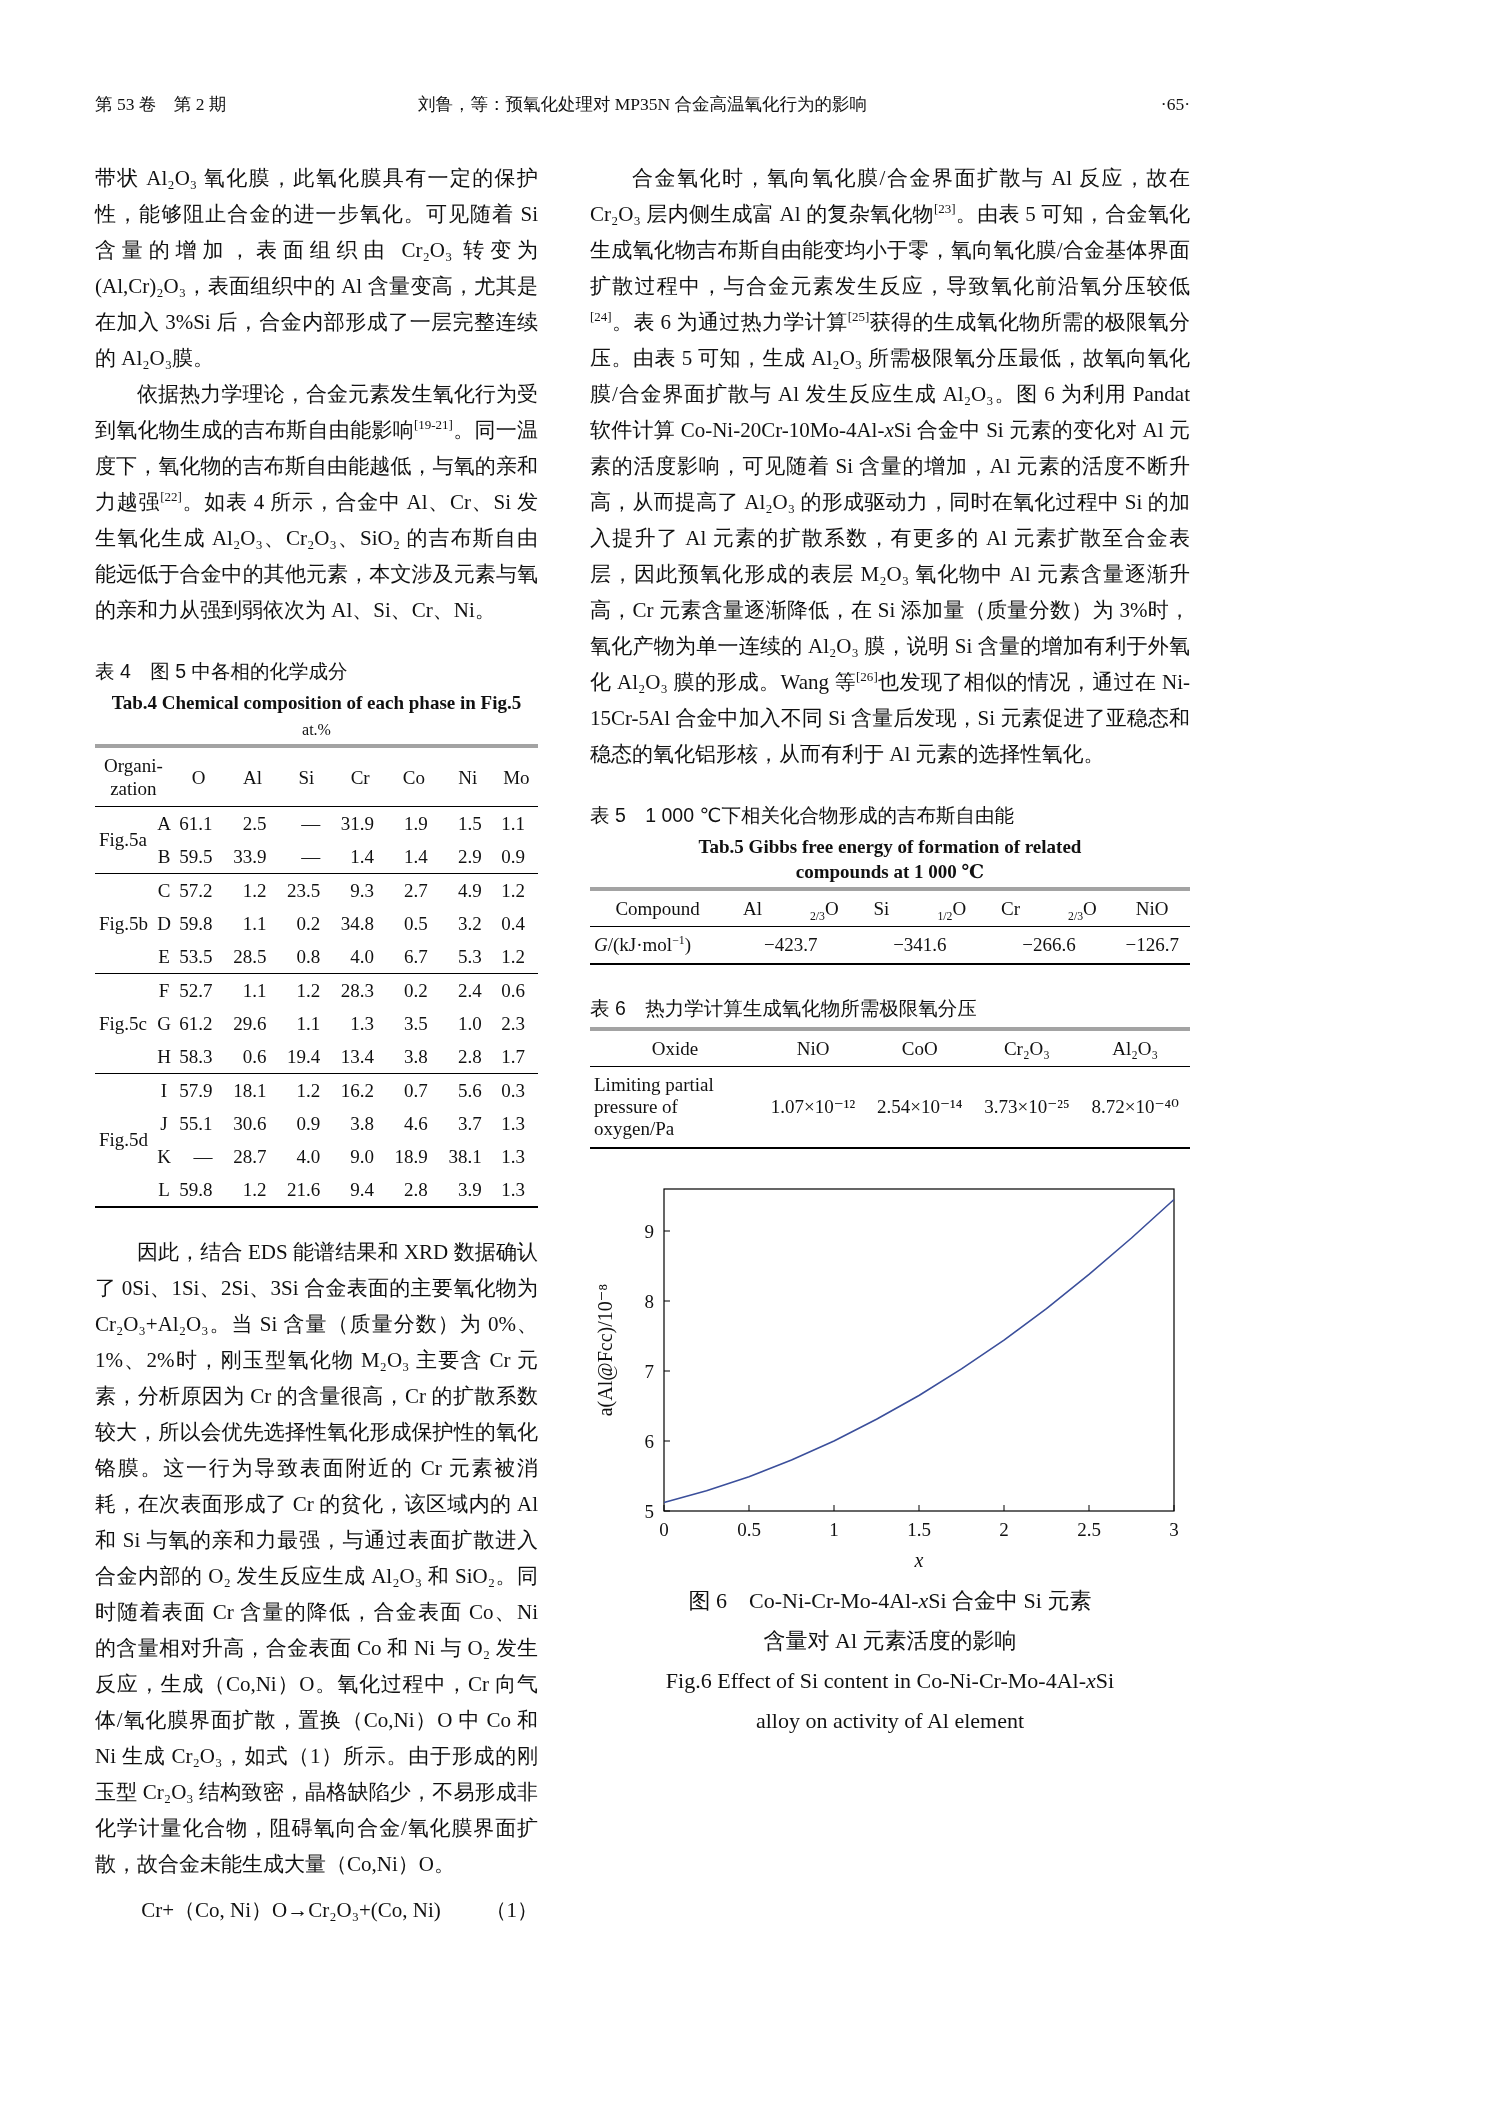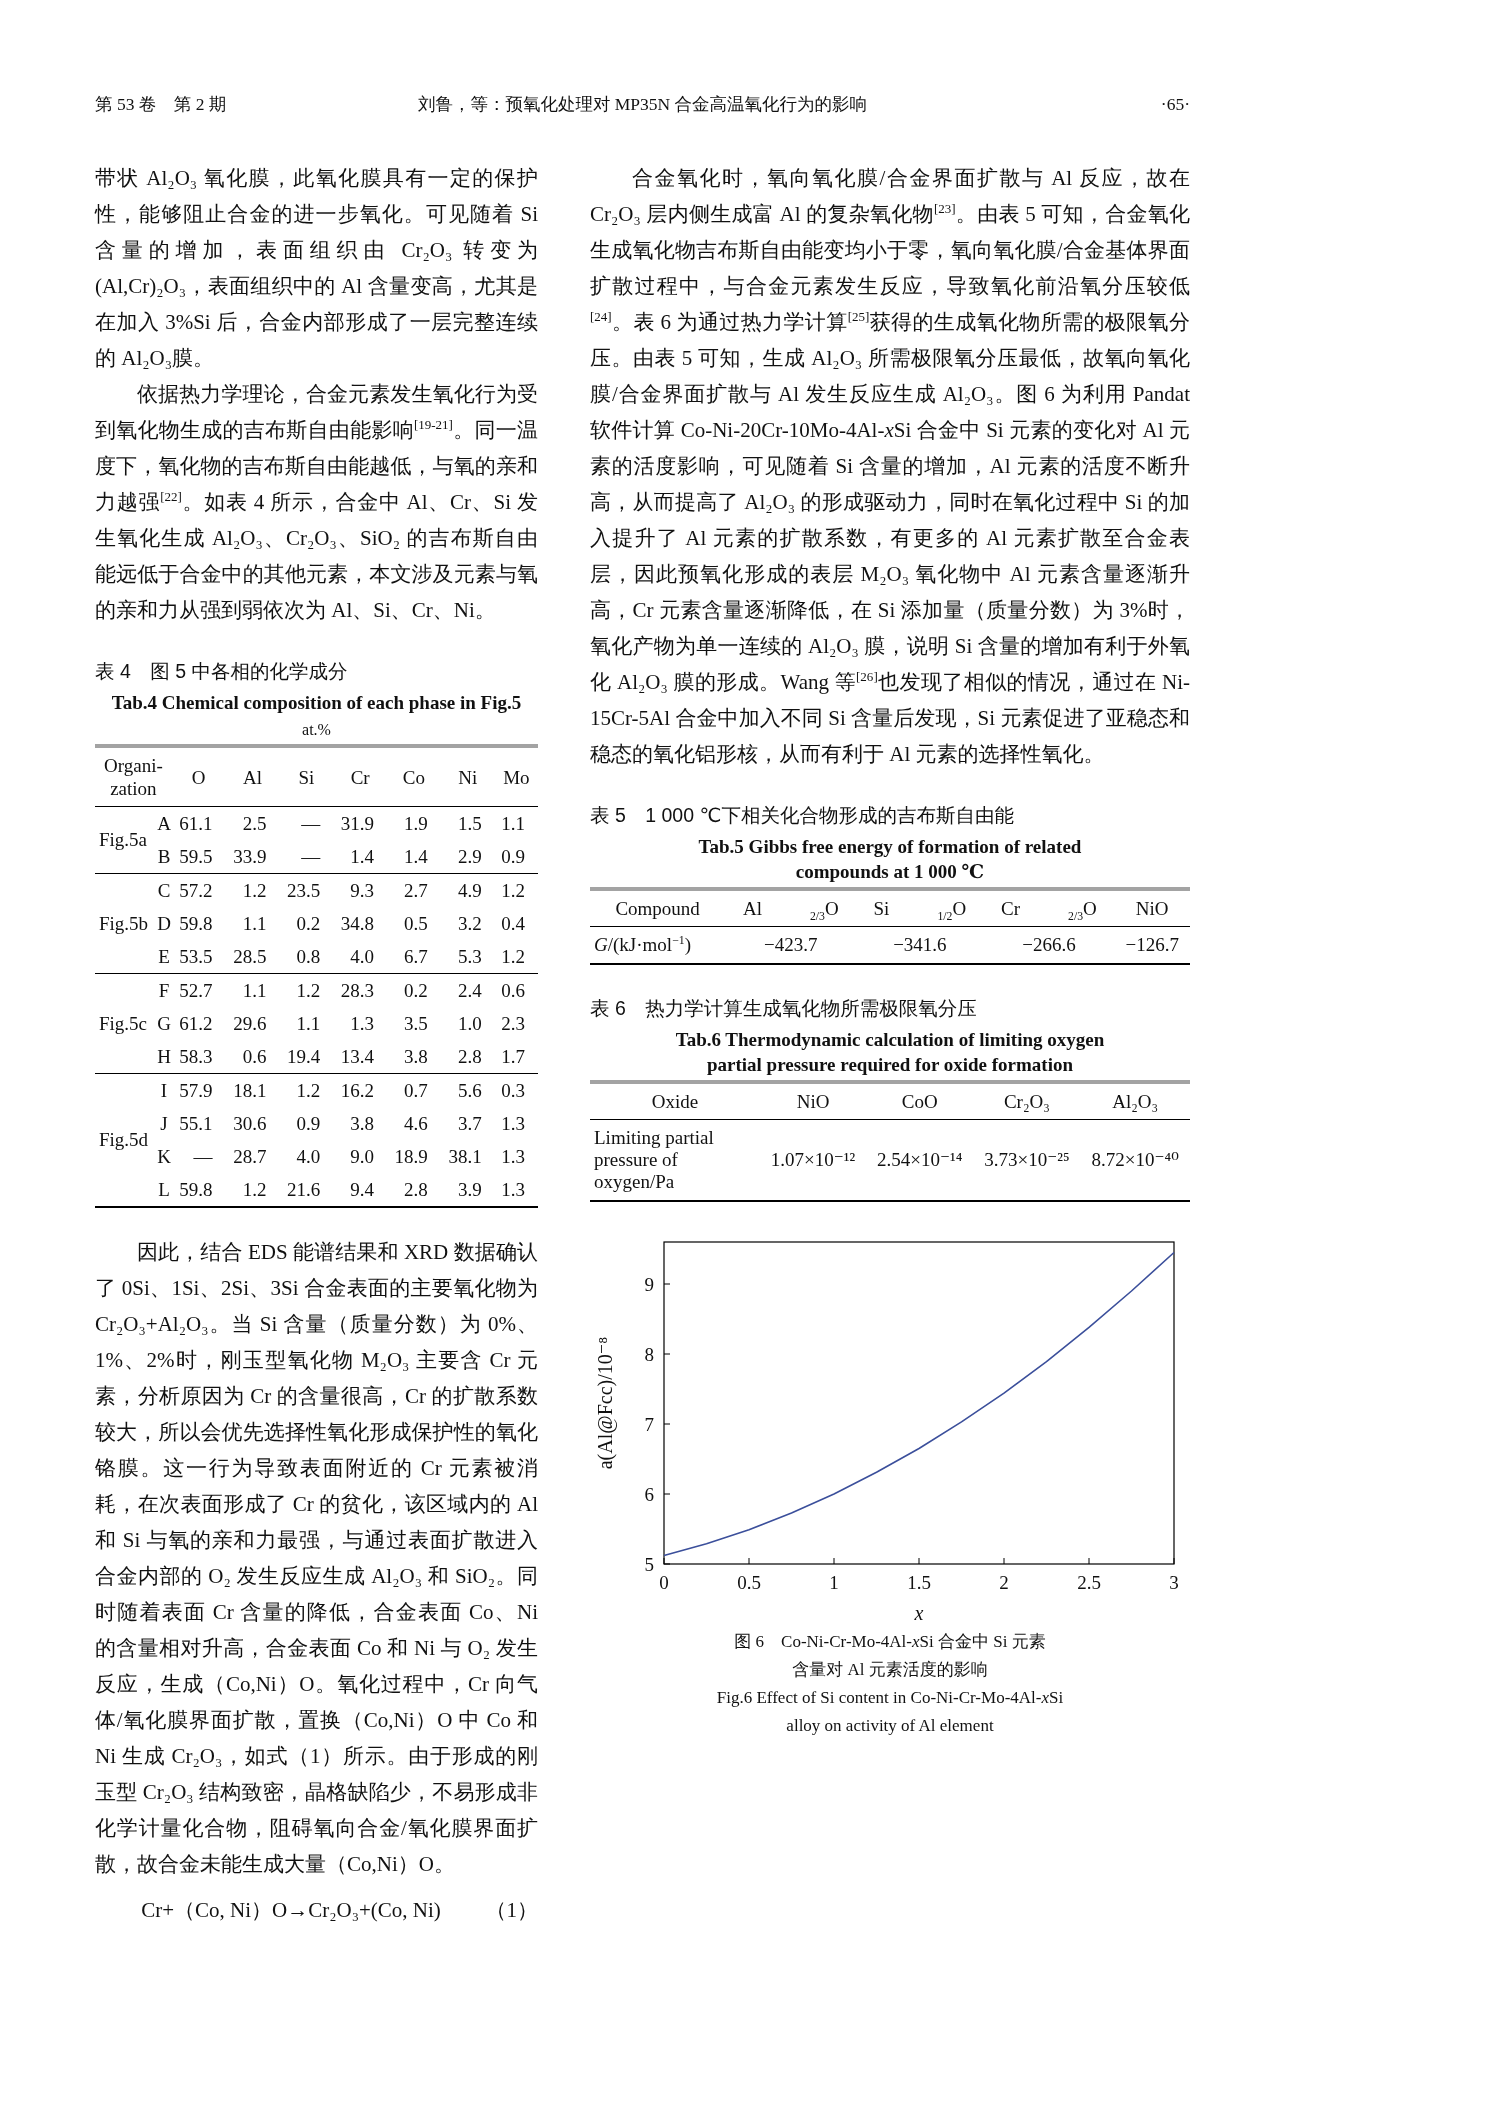--- a/index.html
+++ b/index.html
@@ -39,21 +39,21 @@
   .tbl5 td.row-label, .tbl6 td.row-label { text-align:left; padding-left:4px; }
   .tbl6 td.row-label { width:170px; }
 
   .equation { display:flex; align-items:baseline; font-size:21px; margin-top:14px; }
   .eq-body { margin-left:2.2em; }
   .eq-num { margin-left:auto; }
 
   figure { margin-top:12px; }
   figure svg { display:block; margin:0 auto; }
   svg text { font-family:"Liberation Serif","DejaVu Serif",serif; fill:#111; }
-  figcaption { text-align:center; font-size:17px; line-height:28px; }
+  figcaption { text-align:center; font-size:22px; line-height:40px; margin-top:6px; }
 </style>
 </head>
 <body>
 
 <div class="page">
 
   <header class="hdr">
     <span class="h-left">第 53 卷　第 2 期</span>
     <span class="h-center">刘鲁，等：预氧化处理对 MP35N 合金高温氧化行为的影响</span>
     <span class="h-right">·65·</span>
@@ -242,21 +242,20 @@
                 <td>−341.6</td>
                 <td>−266.6</td>
                 <td>−126.7</td>
               </tr>
             </tbody>
         </table>
       </div>
 
       <div class="tbl-block">
         <div class="tbl-title-cn">表 6　热力学计算生成氧化物所需极限氧分压</div>
-        <div class="tbl-title-en">Tab.6 Thermodynamic calculation of limiting oxygen<br>partial pressure required for oxide formation</div>
         <table class="tbl6">
           <thead>
             <tr>
               <th>Oxide</th>
               <th>NiO</th>
               <th>CoO</th>
               <th>Cr₂O₃</th>
               <th>Al₂O₃</th>
             </tr>
           </thead>

